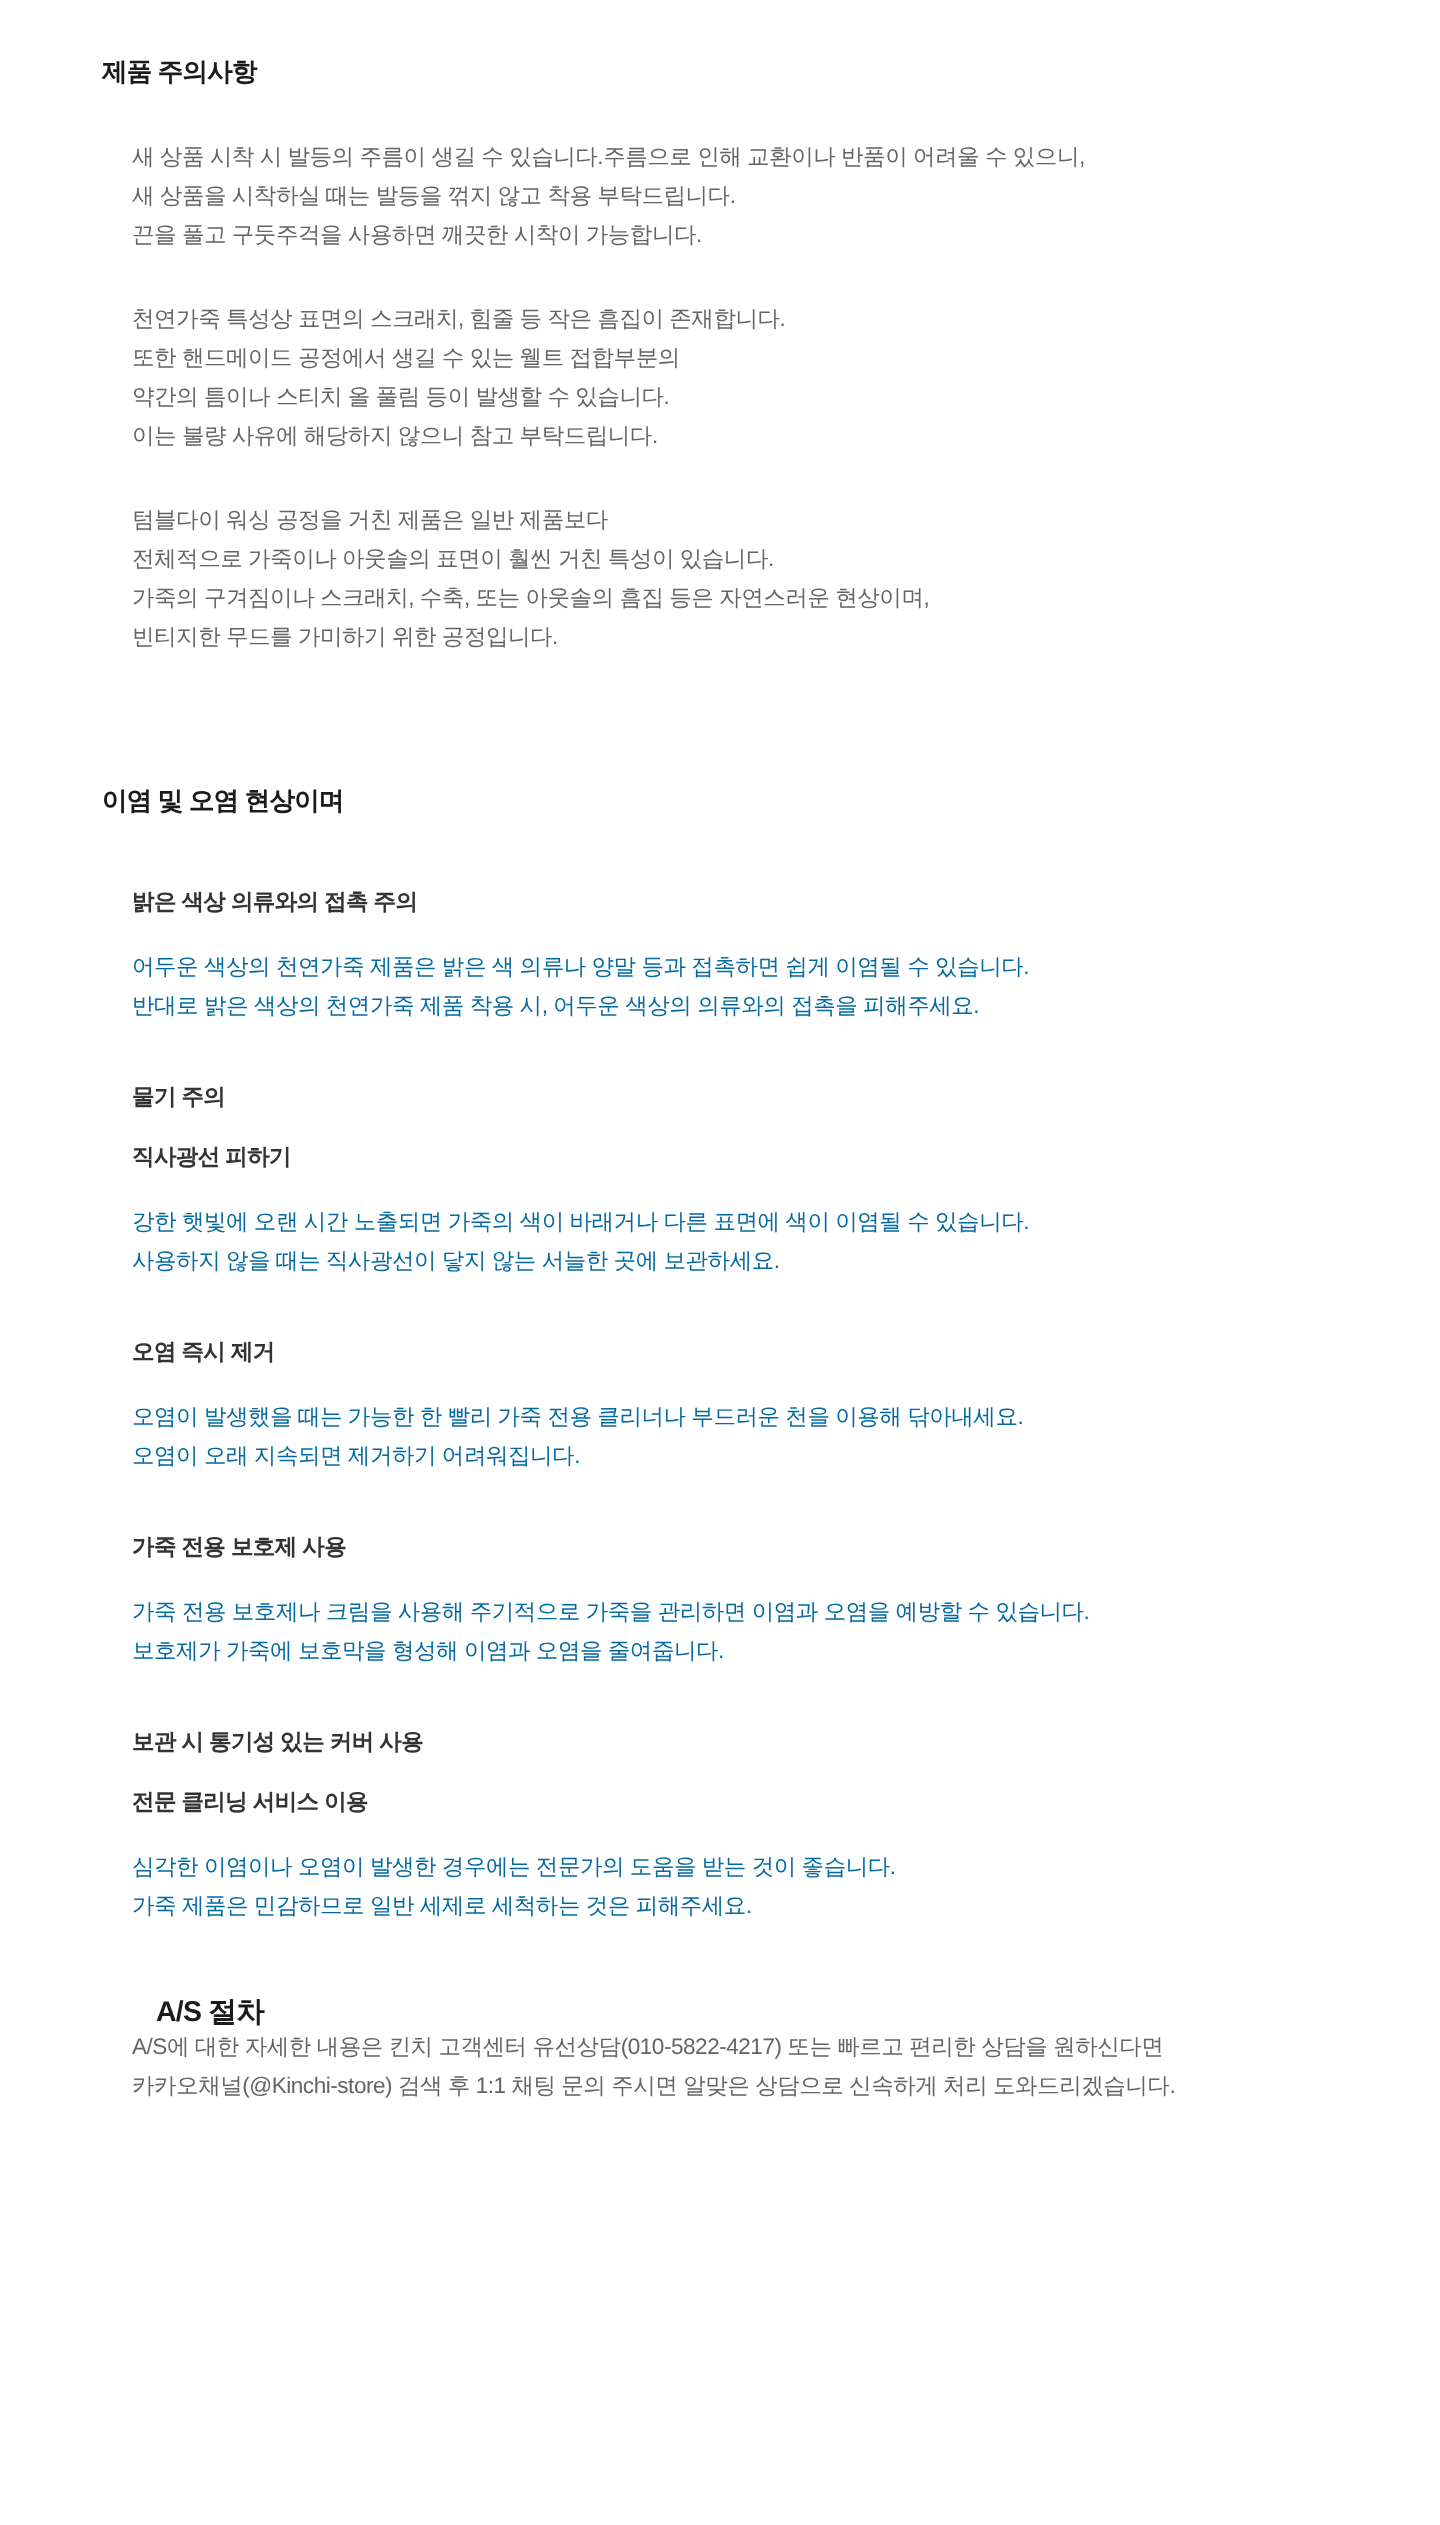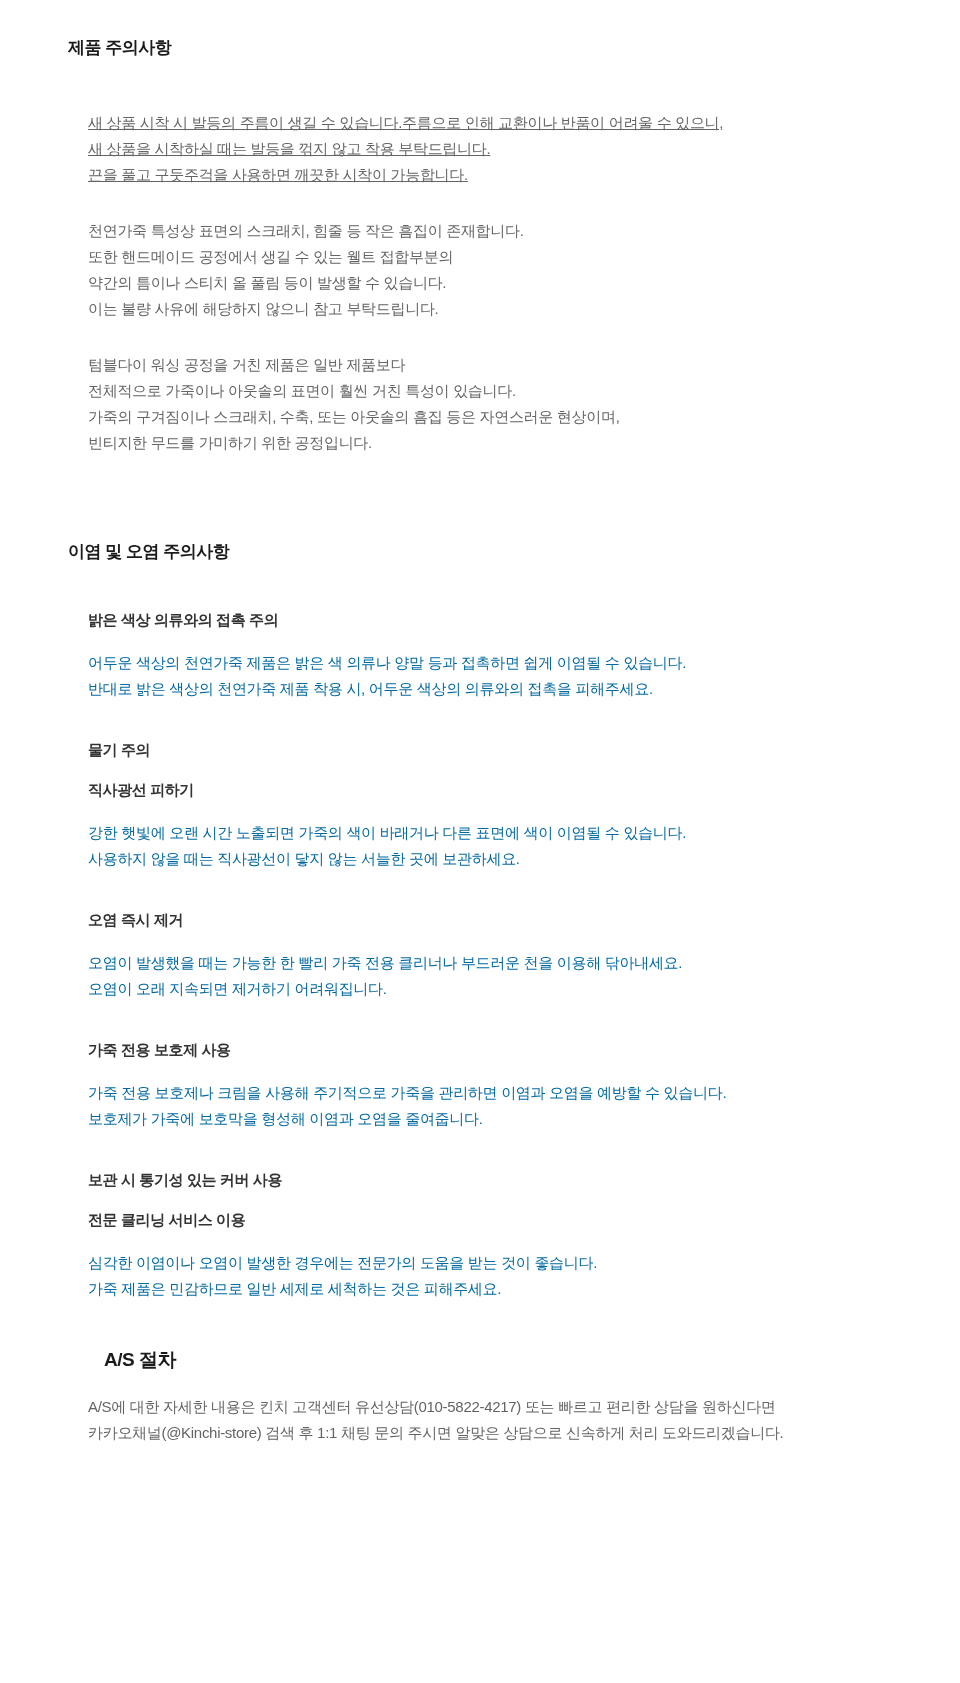--- a/index.html
+++ b/index.html
@@ -29,42 +29,42 @@
     margin-left: 104px;
   }
   .para {
     margin: 0 40px 30px 88px;
     font-size: 15px;
     line-height: 26px;
     color: #646464;
     letter-spacing: -0.3px;
     white-space: pre-line;
   }
-  .first-para { margin-top: 52px; text-decoration: underline; }
+  .first-para { margin-top: 34px; }
   .section-gap-1 { margin-top: 86px; }   
   .section-gap-2 { margin-top: 48px; }   
   .sub-block { margin-left: 88px; margin-right: 40px; }
   .first-sub { margin-top: 48px; }
   .sub-heading {
     margin: 0 0 20px 0;
     font-size: 15px;
     line-height: 20px;
     font-weight: 700;
     color: #333333;
     letter-spacing: -0.4px;
   }
   .sub-body {
     margin: 0 0 38px 0;
     font-size: 15px;
     line-height: 26px;
     color: #0369a1;
     letter-spacing: -0.3px;
     white-space: pre-line;
   }
-  .as-body { margin-top: 24px; margin-bottom: 0; }
+  .as-body { margin-bottom: 0; }
 </style>
 </head>
 <body>
 
 <div class="page">
 
   <h2 class="section-title">제품 주의사항</h2>
 
   <p class="para first-para">새 상품 시착 시 발등의 주름이 생길 수 있습니다.주름으로 인해 교환이나 반품이 어려울 수 있으니,
 새 상품을 시착하실 때는 발등을 꺾지 않고 착용 부탁드립니다.
@@ -73,21 +73,21 @@
   <p class="para">천연가죽 특성상 표면의 스크래치, 힘줄 등 작은 흠집이 존재합니다.
 또한 핸드메이드 공정에서 생길 수 있는 웰트 접합부분의
 약간의 틈이나 스티치 올 풀림 등이 발생할 수 있습니다.
 이는 불량 사유에 해당하지 않으니 참고 부탁드립니다.</p>
 
   <p class="para">텀블다이 워싱 공정을 거친 제품은 일반 제품보다
 전체적으로 가죽이나 아웃솔의 표면이 훨씬 거친 특성이 있습니다.
 가죽의 구겨짐이나 스크래치, 수축, 또는 아웃솔의 흠집 등은 자연스러운 현상이며,
 빈티지한 무드를 가미하기 위한 공정입니다.</p>
 
-  <h2 class="section-title section-gap-1">이염 및 오염 주의사항</h2>
+  <h2 class="section-title section-gap-1">이염 및 오염 현상이며</h2>
 
   <div class="sub-block first-sub">
     <h3 class="sub-heading">밝은 색상 의류와의 접촉 주의</h3>
     <p class="sub-body">어두운 색상의 천연가죽 제품은 밝은 색 의류나 양말 등과 접촉하면 쉽게 이염될 수 있습니다.
 반대로 밝은 색상의 천연가죽 제품 착용 시, 어두운 색상의 의류와의 접촉을 피해주세요.</p>
   </div>
 
   <div class="sub-block">
     <h3 class="sub-heading">물기 주의</h3>
   </div>

